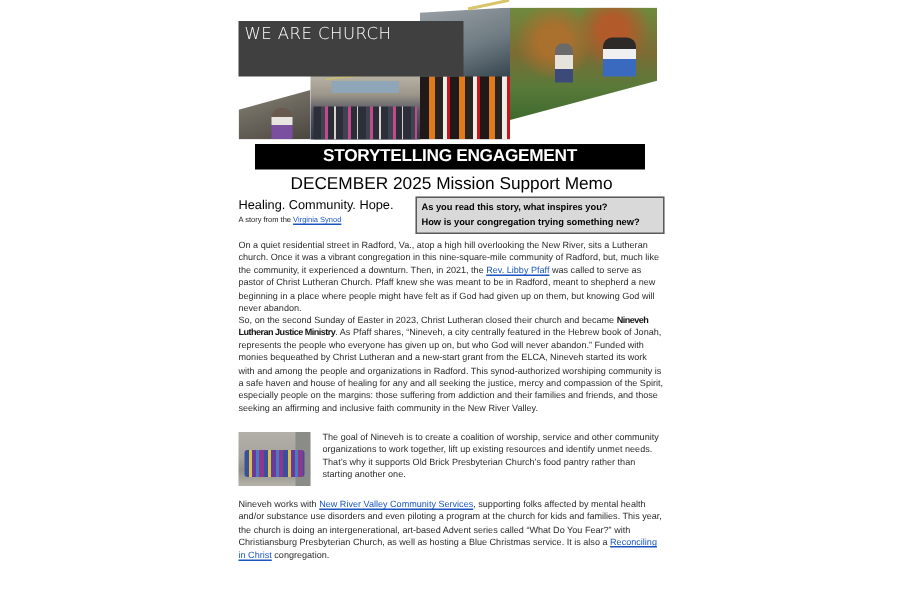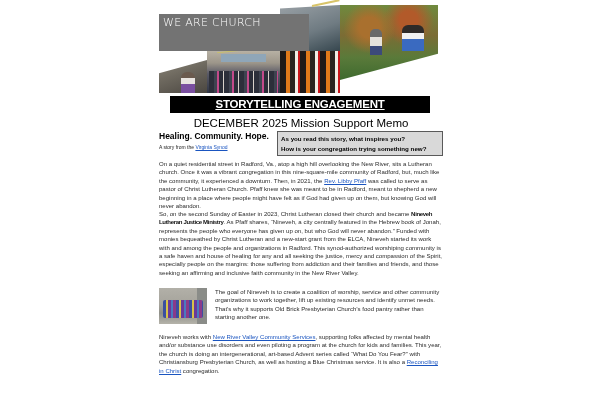--- a/index.html
+++ b/index.html
@@ -57,21 +57,21 @@
       background: linear-gradient(#6a6a6a 0 30%, #e6e2dc 30% 65%, #3c4a7a 65% 100%);
       border-radius: 5px 5px 0 0;
     }
     .photo-park .person2 {
       position: absolute; left: 62px; top: 20px; width: 22px; height: 26px;
       background: linear-gradient(#2e2a28 0 30%, #f0f0f0 30% 55%, #3a6ac0 55% 100%);
       border-radius: 6px 6px 0 0;
     }
     .title-box {
       position: absolute; left: 2px; top: 9px; width: 150px; height: 37px;
-      background: #737373; color: #ffffff;
+      background: #404040; color: #ffffff;
     }
     .title-line1 {
       position: absolute; left: 4px; top: 2px;
       font-family: "DejaVu Sans", sans-serif; font-weight: 300; font-size: 11px; letter-spacing: 0.3px;
       white-space: nowrap;
     }
     .title-line2 {
       position: absolute; left: 24px; top: 12px;
       font-family: "DejaVu Sans", sans-serif; font-size: 21px; letter-spacing: 0.5px; line-height: 24px;
       white-space: nowrap;
@@ -83,30 +83,29 @@
     .gold-line2 {
       position: absolute; left: 60px; top: 44px; width: 63px; height: 1px; background: #c8c06a;
       transform: rotate(-6deg);
     }
     
     .eng-bar {
       position: absolute; left: 13px; top: 96px; width: 260px; height: 17px;
       background: #000000; color: #ffffff; text-align: center;
       font-family: "Liberation Sans", sans-serif; font-weight: bold; font-size: 11.5px; line-height: 17px;
       letter-spacing: -0.2px;
-      text-decoration: underline;
     }
     .memo-title {
       position: absolute; left: 0; top: 116px; width: 288px; text-align: center;
       font-family: "Liberation Sans", sans-serif; font-weight: normal; font-size: 11.5px; line-height: 14px;
       color: #000;
     }
     .story-heading {
       position: absolute; left: 2px; top: 131px;
-      font-family: "Liberation Sans", sans-serif; font-weight: bold; font-size: 8.5px; color: #000;
+      font-family: "Liberation Sans", sans-serif; font-weight: normal; font-size: 8.5px; color: #000;
       white-space: nowrap;
     }
     .story-from {
       position: absolute; left: 2px; top: 144px;
       font-family: "Liberation Sans", sans-serif; font-size: 5px; color: #222; white-space: nowrap;
     }
     .story-from a { color: #1a55c0; text-decoration: underline; }
     .question-box {
       position: absolute; left: 120px; top: 131px; width: 166px; height: 25px;
       background: #d9d9d9; border: 1px solid #5a5a5a;

